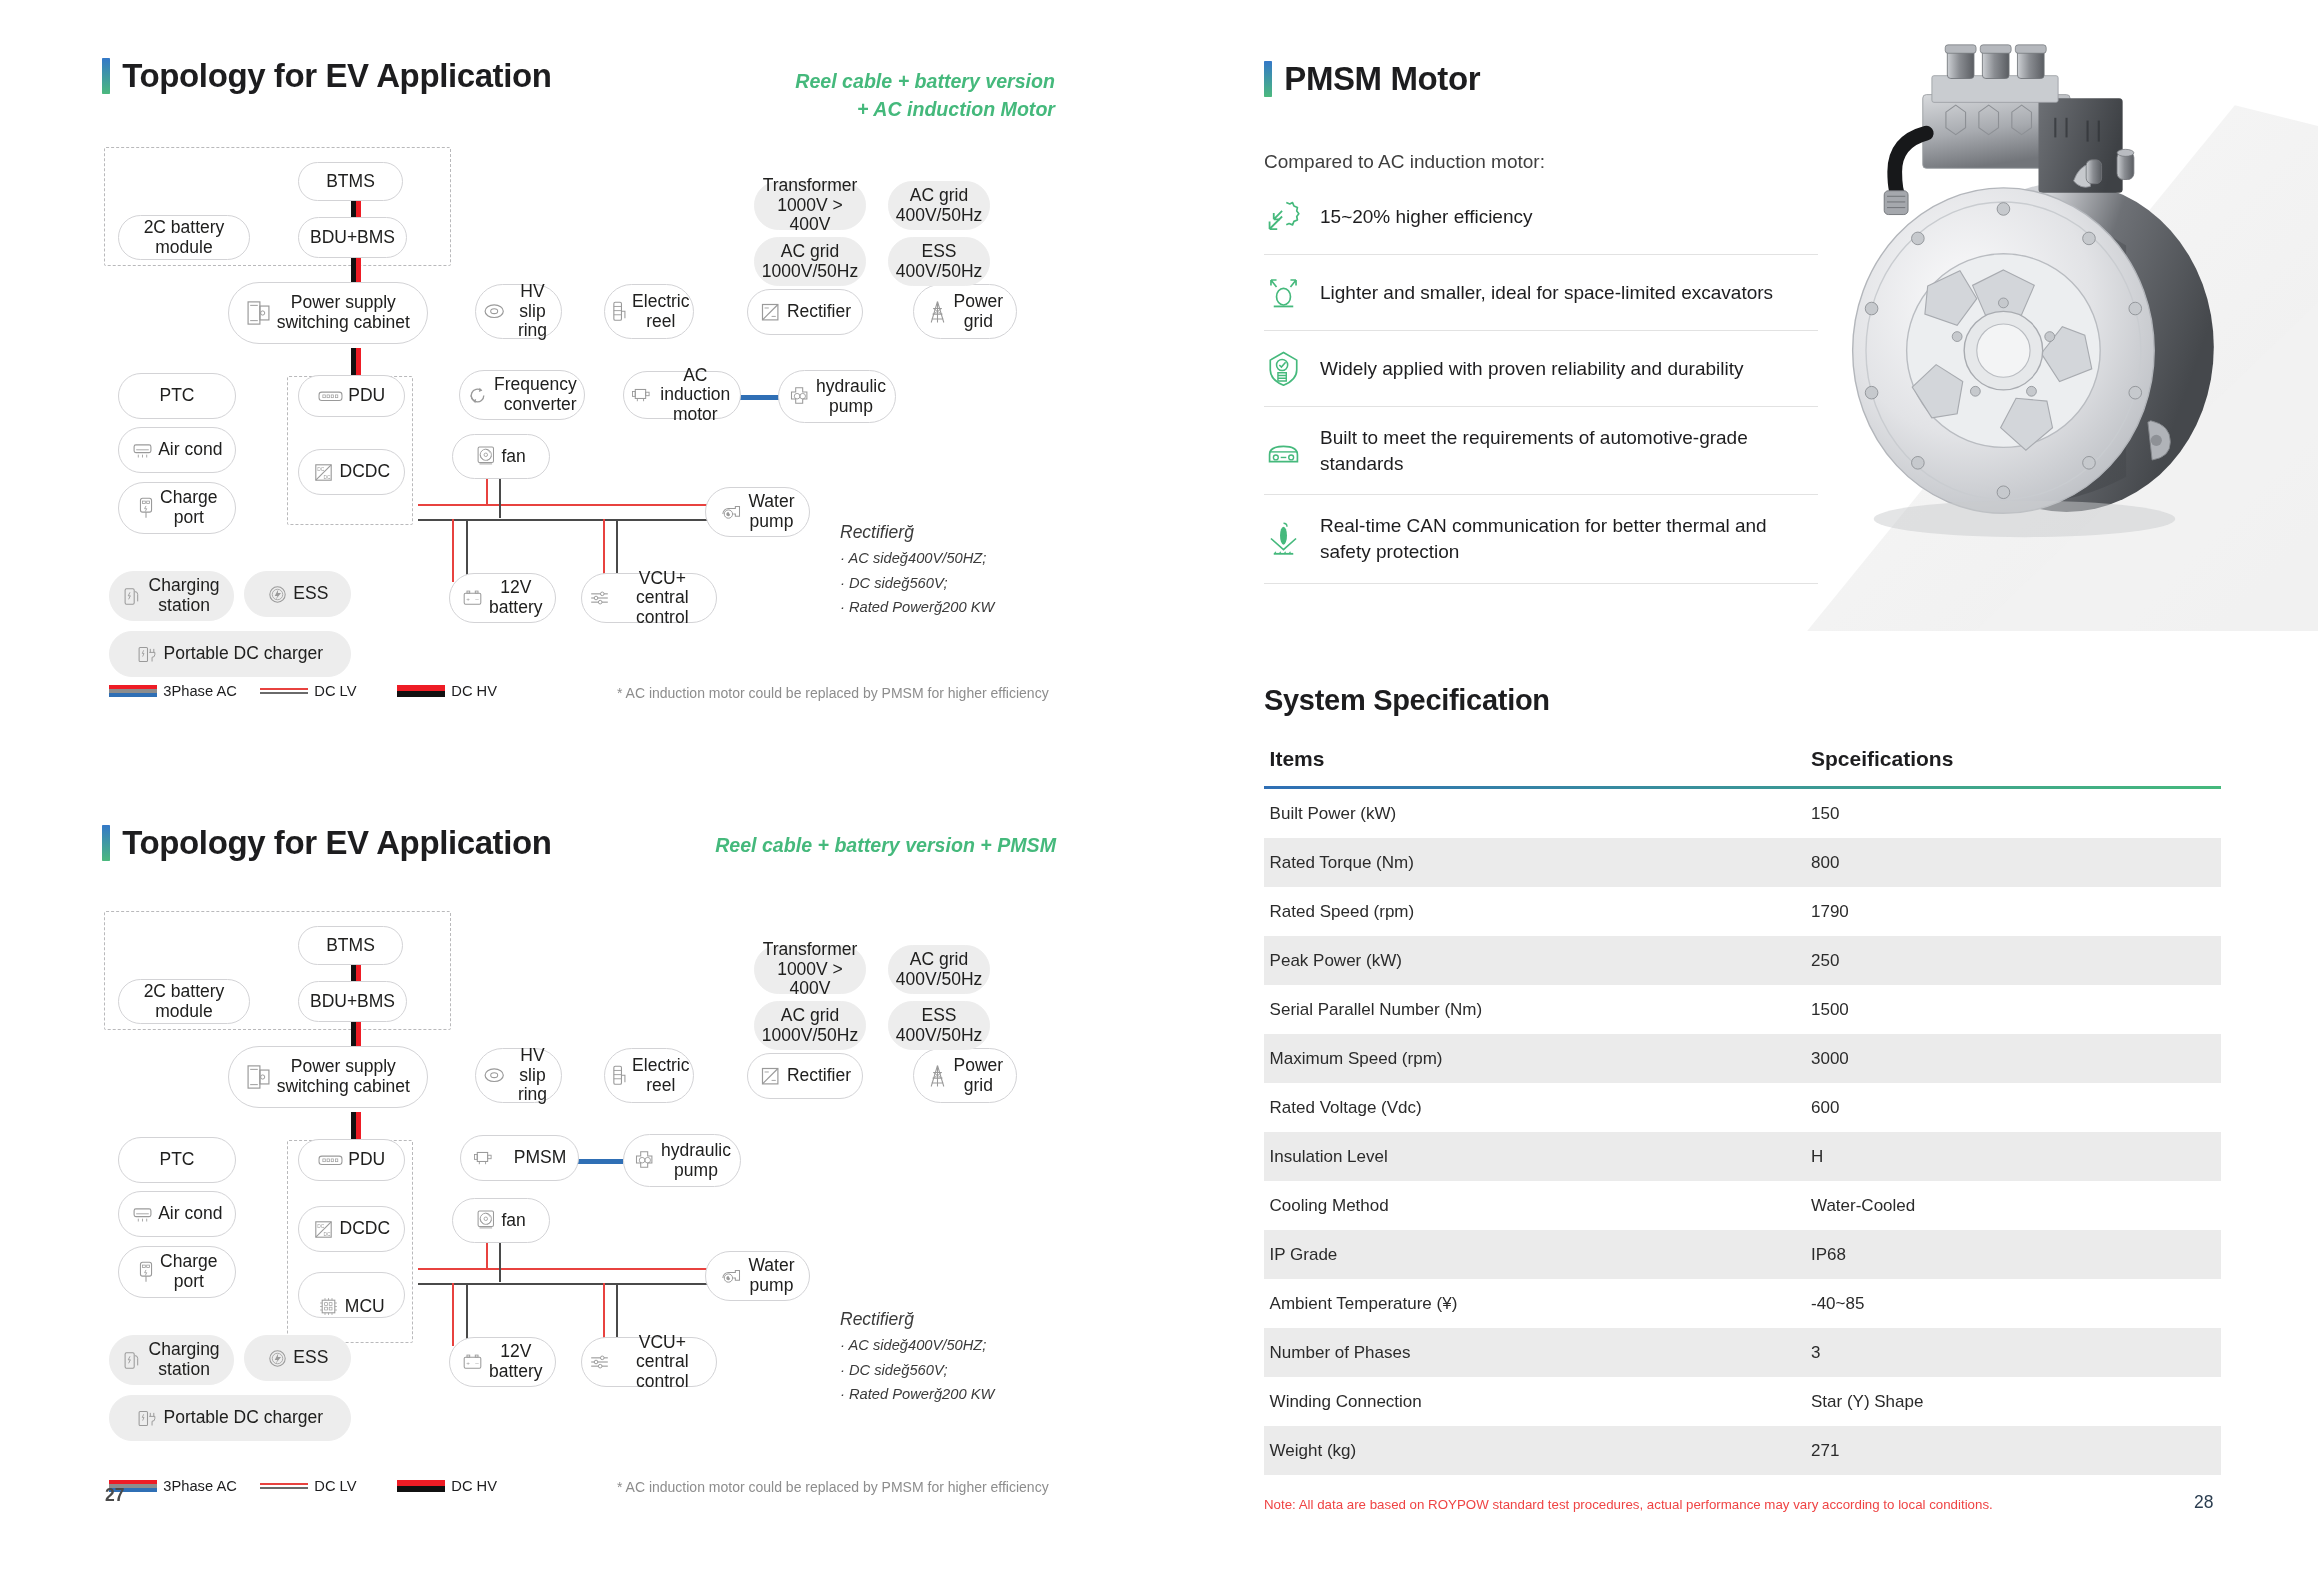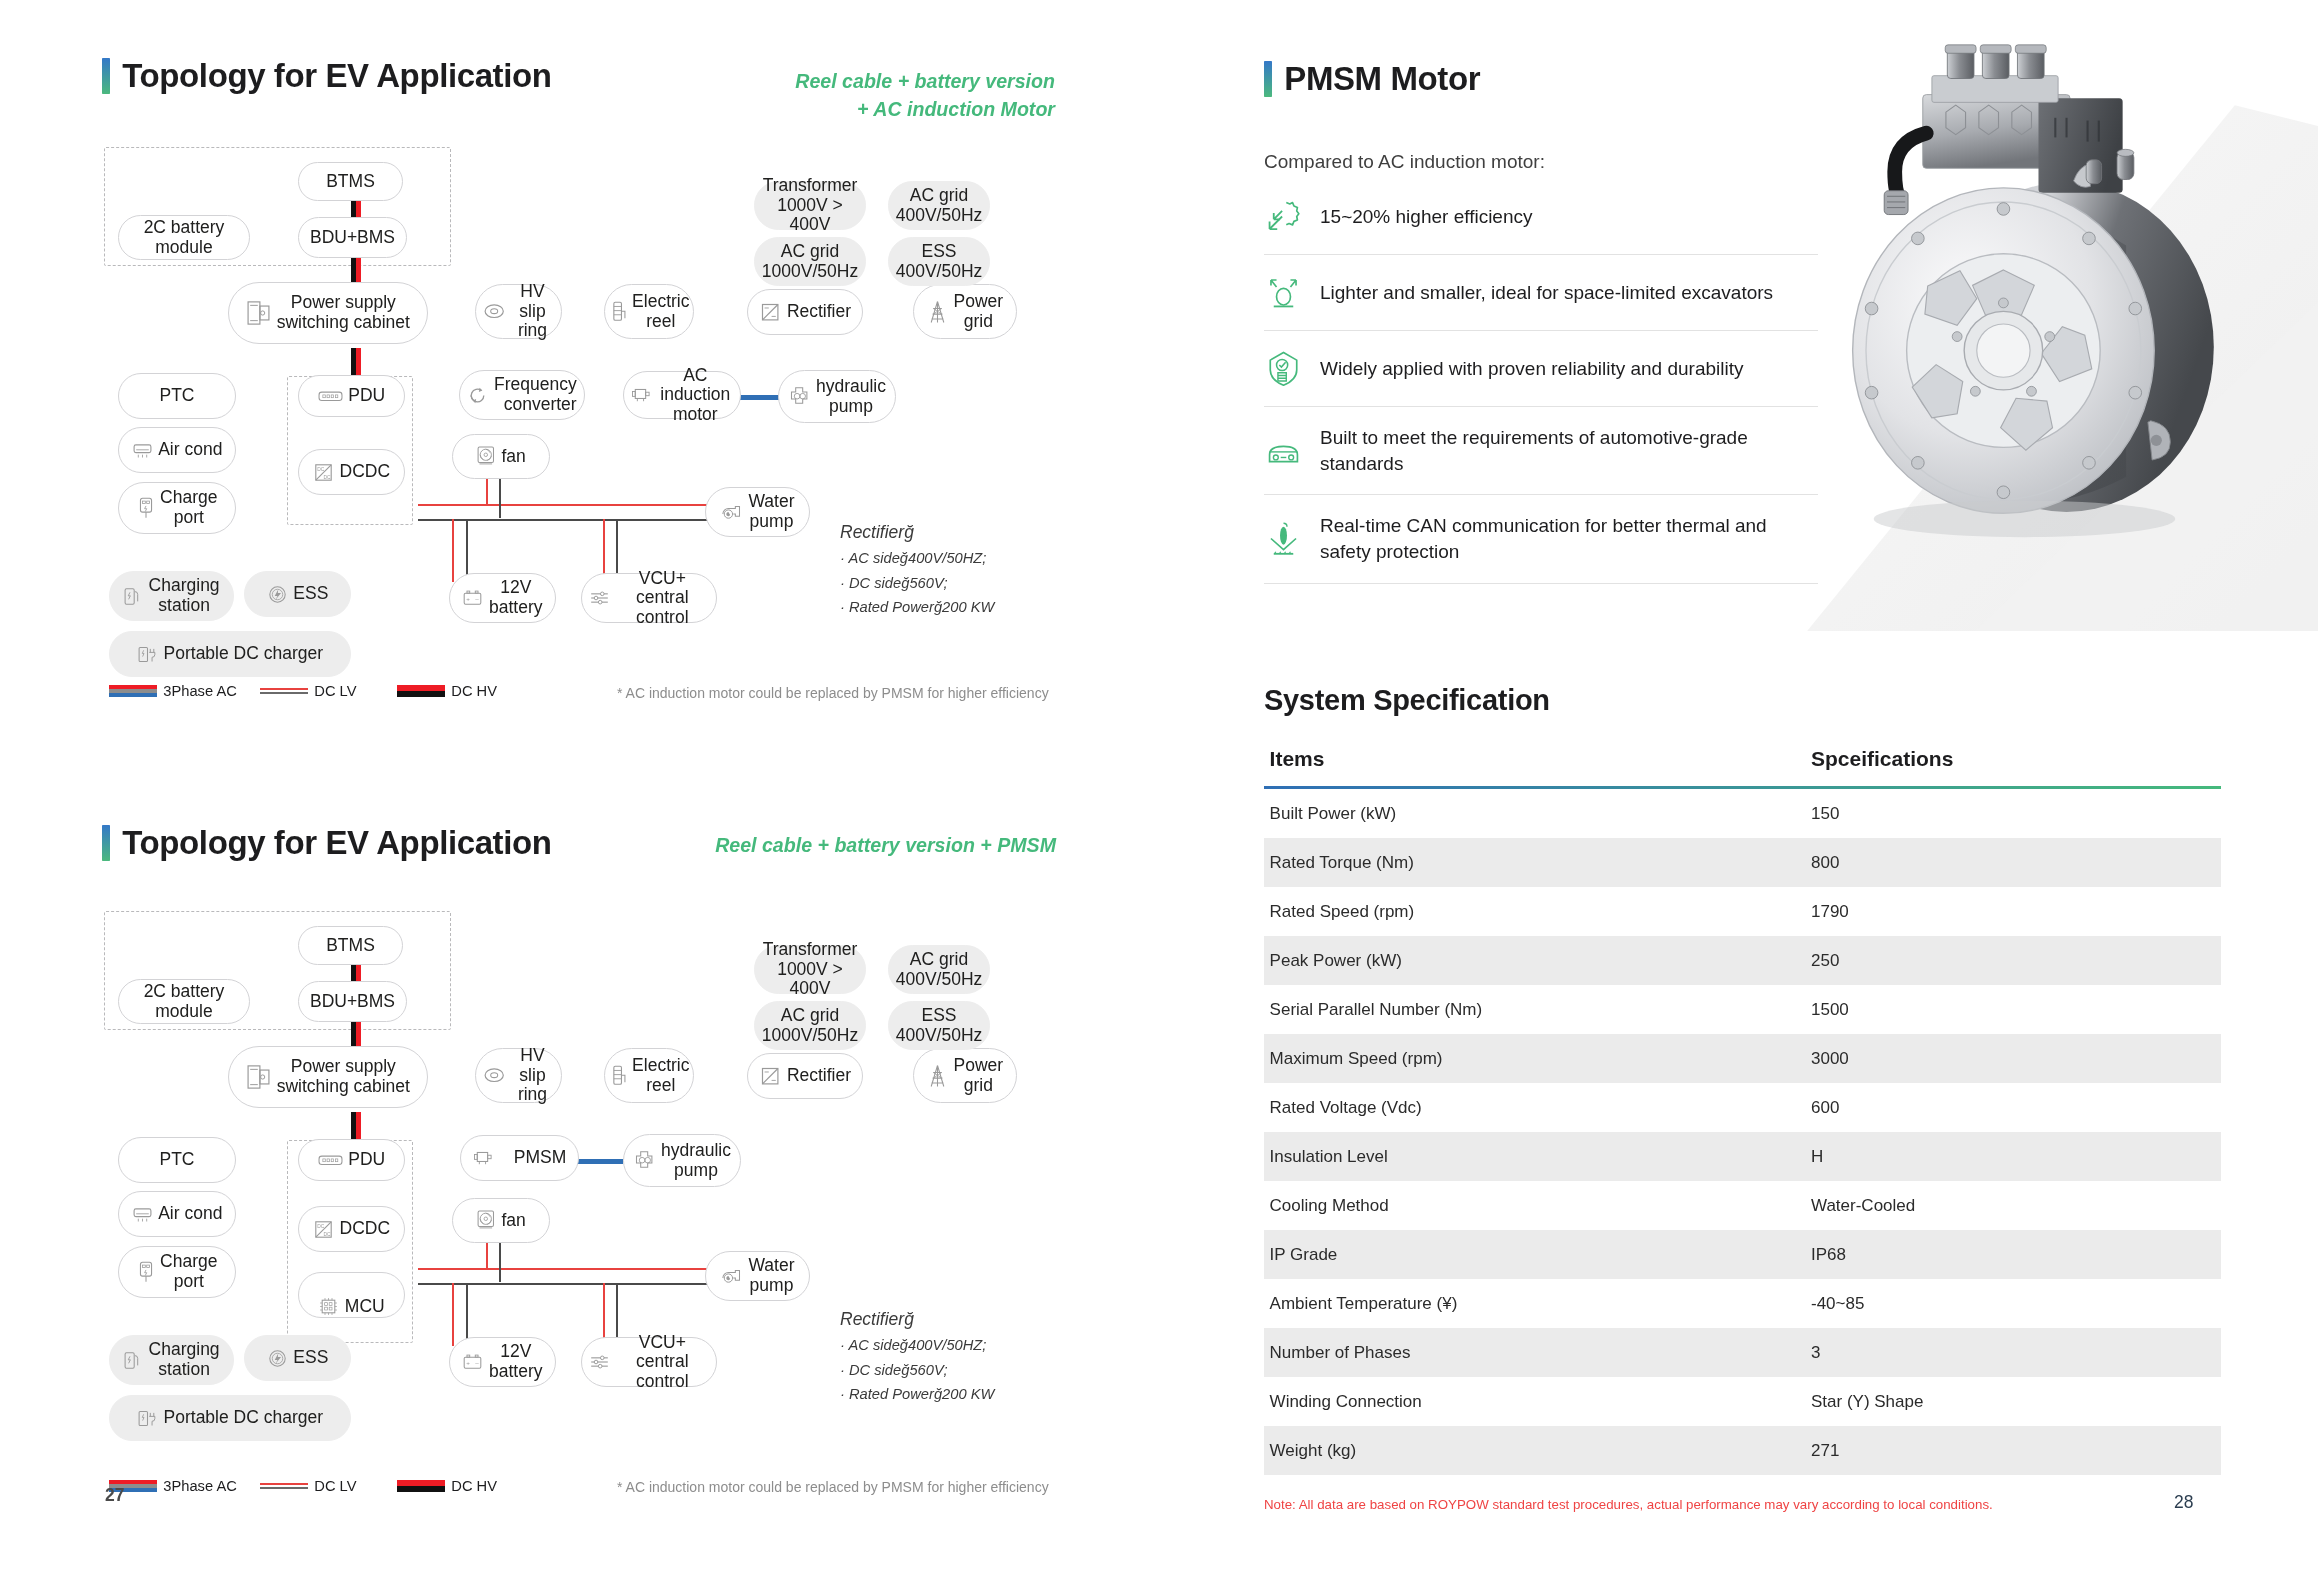--- a/index.html
+++ b/index.html
@@ -86,21 +86,21 @@
   .legend .item { display: flex; align-items: center; gap: 6.3px; }
   .sw3 { width: 48px; display: block; }
   .sw3 i { display: block; height: 4.2px; }
   .swlv { width: 48px; display: block; }
   .swlv i { display: block; height: 2.1px; }
   .swhv { width: 48px; display: block; }
   .swhv i { display: block; height: 5.6px; }
 
   .footnote { position: absolute; font-size: 14px; color: #8d8d8d; }
   .pageno { position: absolute; font-size: 17.5px; color: #4a4a4a; font-weight: bold; }
-  .pageno.r { color: #2c3e50; font-weight: normal; }
+  .pageno.r { color: #2c3e50; font-weight: normal; margin-left: 20px; }
 
   
   .motor-img { position: absolute; right: 0px; top: 28px; width: 547px; height: 533px; z-index: 1; }
   .bg-swoosh { position:absolute; right:0; top:0; width: 575px; height: 631px; overflow:hidden; z-index:0; }
 
   .cmp-label { position: absolute; font-size: 19px; color: #3f3f3f; }
 
   .feature-list { position: absolute; left: 1255px; top: 196px; width: 575px; z-index: 5; }
   .feature {
     display: flex; align-items: center; gap: 17px;

